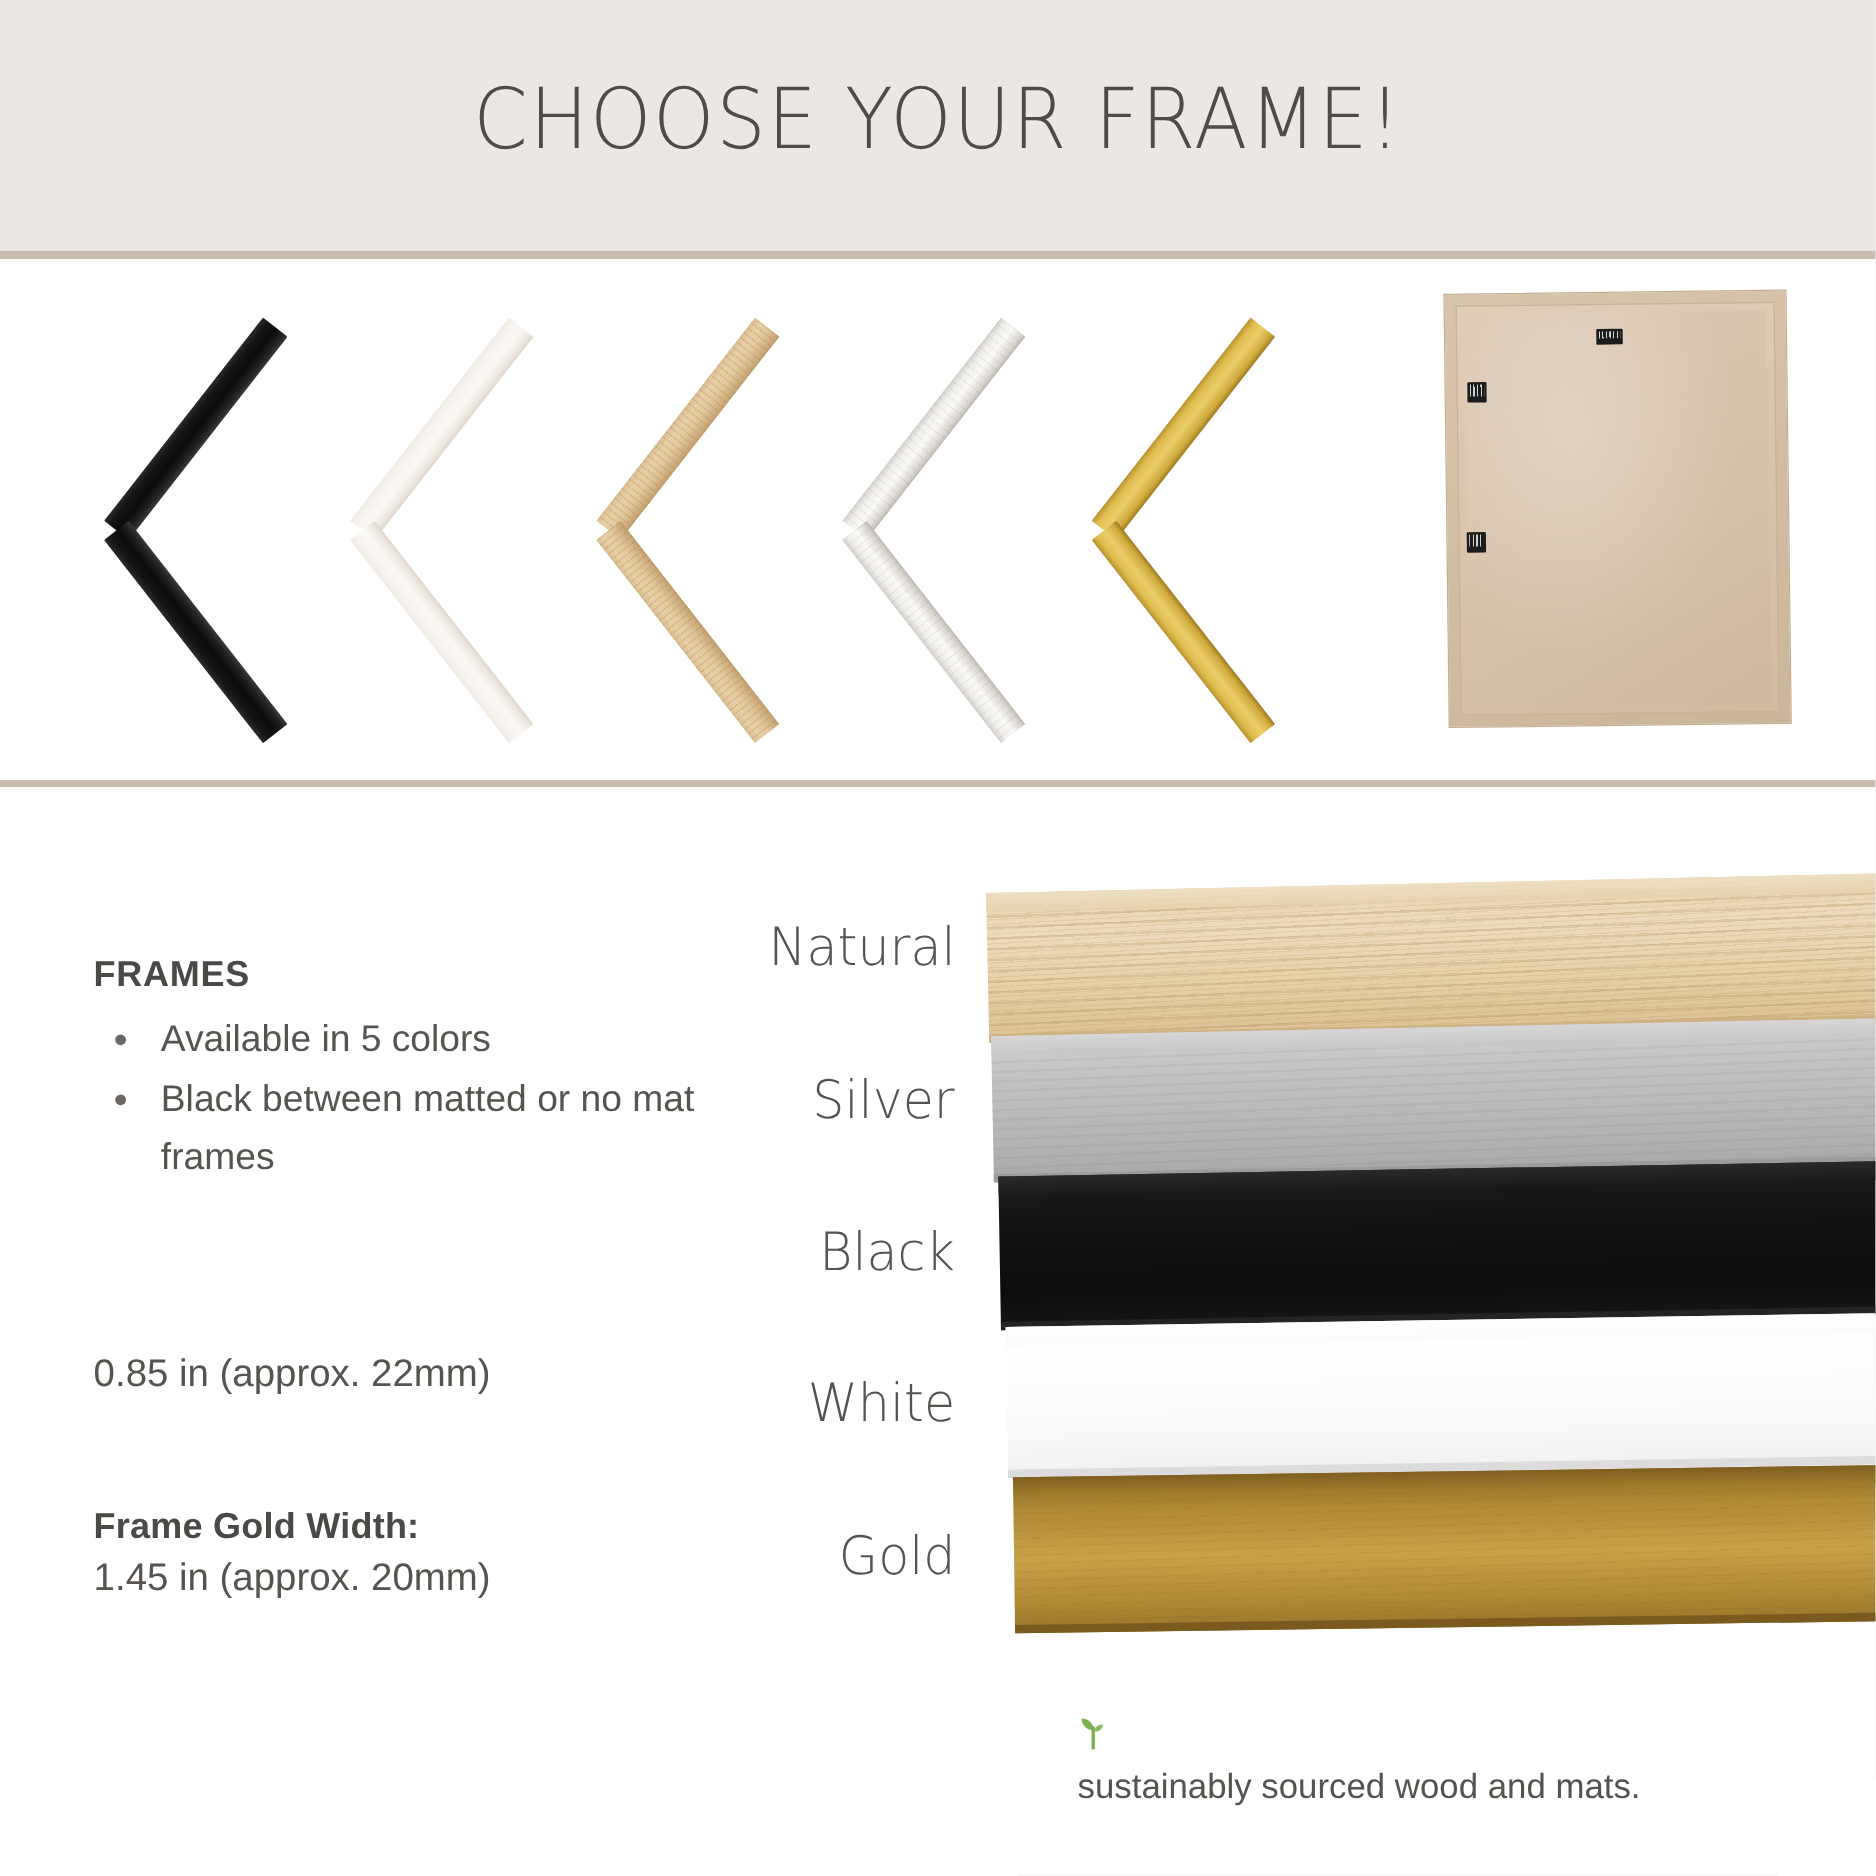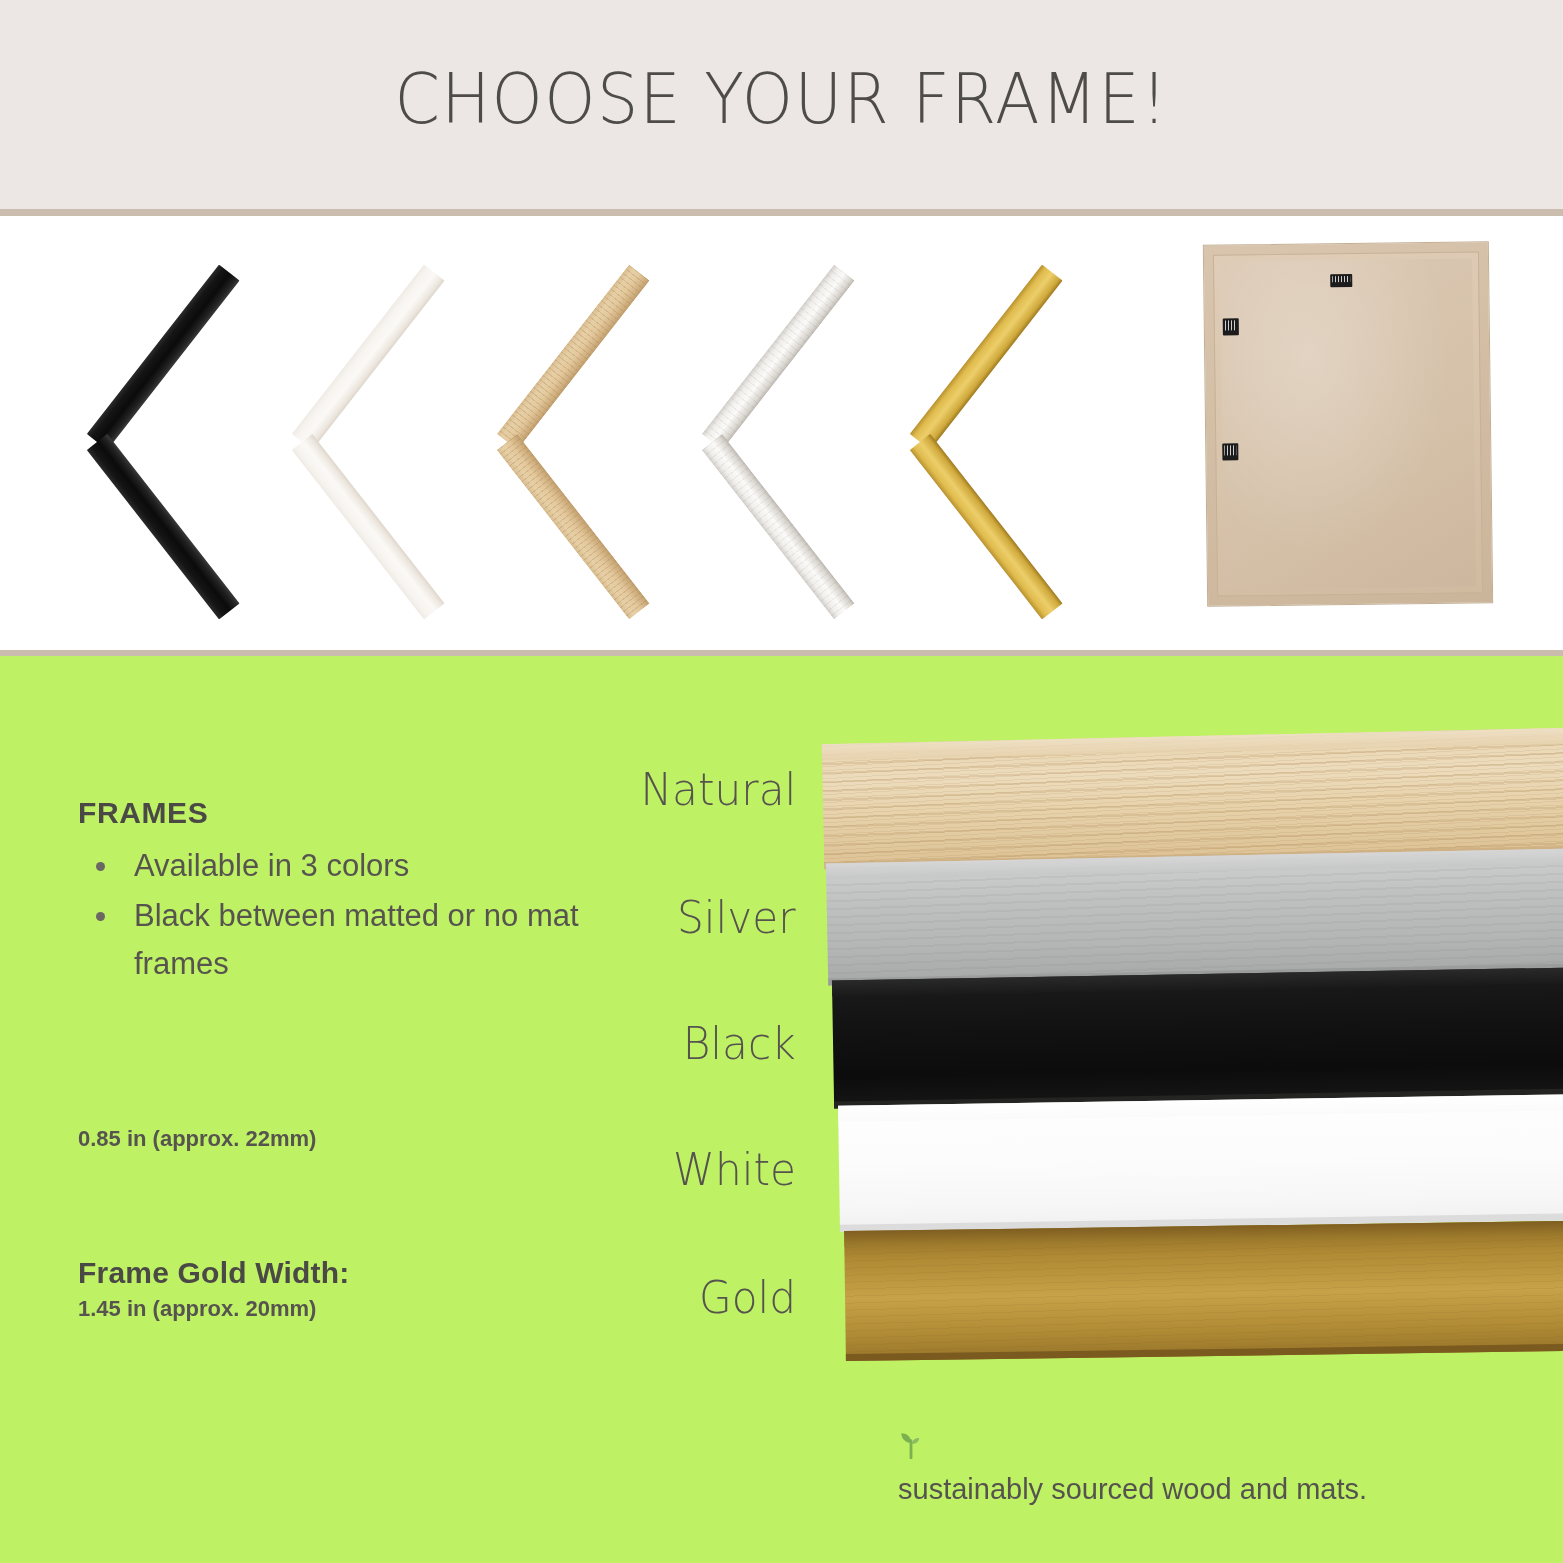--- a/index.html
+++ b/index.html
@@ -103,21 +103,21 @@
     content:"";position:absolute;left:2px;top:2px;right:2px;bottom:5px;
     background:repeating-linear-gradient(90deg,#cfcfcf 0px,#cfcfcf 1px,#1c1c1c 1px,#1c1c1c 3px);
   }
   .hw-top{ left:126px; top:30px; width:22px; height:13px; }
   .hw-l1 { left:18px;  top:73px; width:16px; height:17px; }
   .hw-l2 { left:16px;  top:198px; width:16px; height:17px; }
 
   
   .lower{
     position:absolute;left:0;top:656px;width:1563px;height:907px;
-    background:#bef264;
+    background:#ffffff;
     overflow:hidden;
   }
 
   
   .spec-col{ position:absolute; left:78px; top:140px; width:520px; }
   .spec-h{
     font-size:30px;font-weight:bold;color:#4b4946;letter-spacing:0.6px;
     margin:0 0 12px 0;
   }
   .bullets{ margin:0; padding:0; list-style:none; }
@@ -130,21 +130,21 @@
     margin-bottom:2px;
   }
   .bullets li .dot{
     position:absolute;left:18px;top:20px;
     width:9px;height:9px;border-radius:50%;background:#6b6763;
   }
   .measure{ position:absolute;left:78px;width:520px; }
   .measure.m1{ top:470px; }
   .measure.m2{ top:600px; }
   .m-label{ font-size:30px;font-weight:bold;color:#4b4946;margin-bottom:6px;letter-spacing:0.2px; }
-  .m-value{ font-size:22px;color:#575450;font-weight:bold; }
+  .m-value{ font-size:32px;color:#575450; }
 
   
   .color-names{ position:absolute; left:560px; top:0px; width:248px; }
   .color-names .cname{
     position:absolute;right:12px;
     font-size:44px;
     font-weight:300;
     color:#56534f;
     font-family:"DejaVu Sans", sans-serif;
     white-space:nowrap;
@@ -267,21 +267,21 @@
 
   <div class="divider-bottom"></div>
 
   <div class="lower">
 
     <div class="spec-col">
       <div class="spec-h">FRAMES</div>
       <ul class="bullets">
         <li>
           <span class="dot"></span>
-          <span>Available in 3 colors</span>
+          <span>Available in 5 colors</span>
         </li>
         <li>
           <span class="dot"></span>
           <span>Black between matted or no mat frames</span>
         </li>
       </ul>
     </div>
 
     <div class="measure m1">
       <div class="m-value">0.85 in (approx. 22mm)</div>

